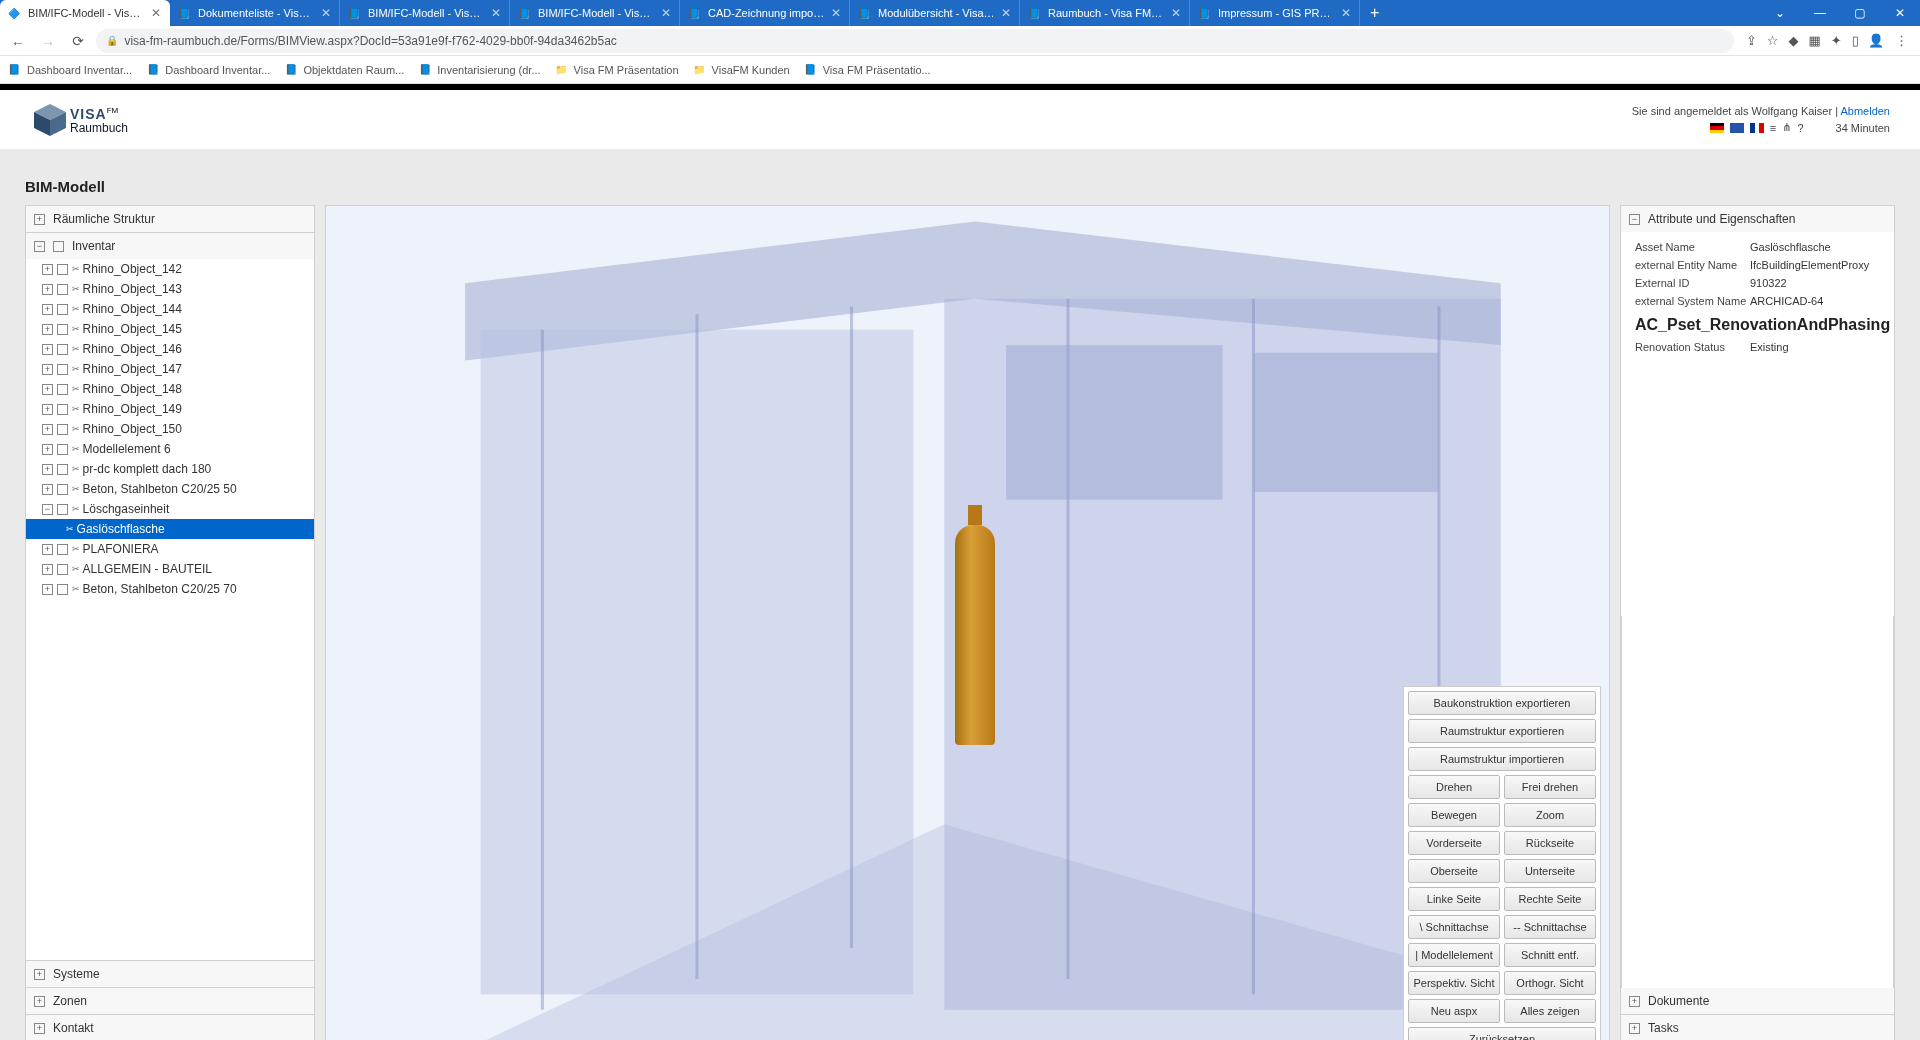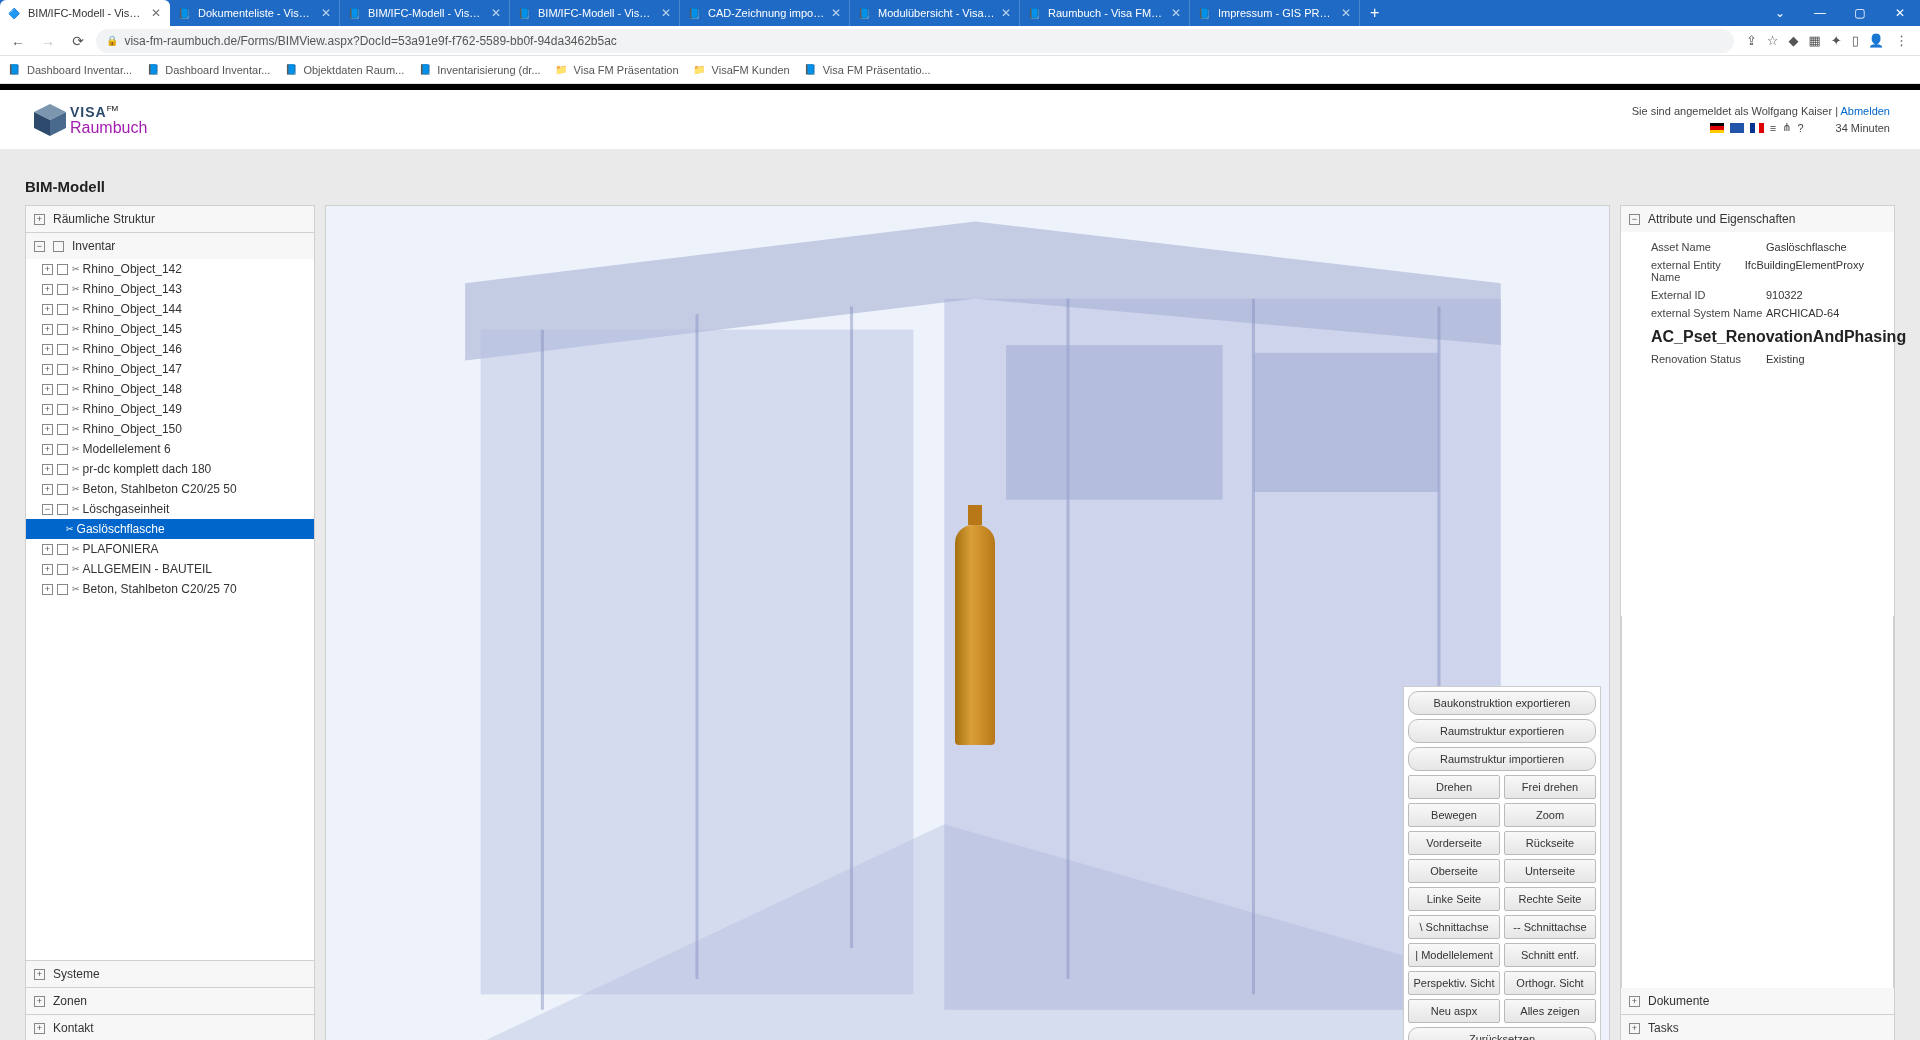--- a/index.html
+++ b/index.html
@@ -28,21 +28,21 @@
 
 .separator { height: 6px; background: #000; }
 
 
 .app-header { height: 60px; background: #fff; display: flex; align-items: center; padding: 0 30px; border-bottom: 1px solid #eaeaea; }
 .logo { display: flex; align-items: center; gap: 0; }
 .logo-cube { width: 40px; height: 40px; }
 .logo-text { display: flex; flex-direction: column; line-height: 1; }
 .logo-visa { font-size: 14px; font-weight: 700; color: #2d4a6d; letter-spacing: 1px; }
 .logo-fm { font-size: 8px; vertical-align: super; }
-.logo-sub { font-size: 16px; color: #a21caf; }
+.logo-sub { font-size: 12px; color: #0f172a; }
 .header-right { margin-left: auto; text-align: right; font-size: 11px; color: #444; }
 .header-right a { color: #0066cc; text-decoration: none; }
 .header-icons { display: flex; gap: 6px; margin-top: 4px; justify-content: flex-end; align-items: center; font-size: 11px; }
 .header-icons span { cursor: pointer; }
 .flag { width: 14px; height: 10px; display: inline-block; }
 
 
 .main { display: flex; height: calc(1040px - 26px - 30px - 28px - 6px - 60px - 18px); background: #eaeaea; padding: 0 25px 8px 25px; gap: 10px; }
 .page-title { font-size: 15px; font-weight: 700; padding: 28px 25px 10px 25px; background: #eaeaea; color: #222; }
 
@@ -65,28 +65,28 @@
 .viewport { width: 100%; height: 100%; background: linear-gradient(180deg, #e8f4fc 0%, #f0f6fb 100%); position: relative; }
 .bldg { position: absolute; inset: 0; }
 .cylinder { position: absolute; left: 49%; top: 37%; width: 40px; height: 220px; background: linear-gradient(90deg, #a67010 0%, #d9a038 40%, #b87818 100%); border-radius: 18px 18px 4px 4px; }
 .cyl-top { position: absolute; top: -20px; left: 50%; transform: translateX(-50%); width: 14px; height: 20px; background: #b87818; }
 
 
 .ctrl-panel { position: absolute; right: 8px; bottom: 8px; width: 198px; background: #fff; border: 1px solid #ccc; padding: 4px; }
 .ctrl-btn { background: linear-gradient(#f8f8f8,#e6e6e6); border: 1px solid #bbb; font-size: 11px; color: #333; padding: 5px 2px; text-align: center; cursor: pointer; border-radius: 2px; }
 .ctrl-row { display: flex; gap: 4px; margin-bottom: 4px; }
 .ctrl-row .ctrl-btn { flex: 1; }
-.ctrl-full { width: 100%; border-radius: 10px; }
+.ctrl-full { width: 100%; }
 
 
 .right-col { width: 275px; display: flex; flex-direction: column; gap: 0; }
 .panel { background: #fff; border: 1px solid #d0d0d0; }
 .panel-header { background: #f7f7f7; padding: 6px 8px; font-size: 12px; color: #333; display: flex; align-items: center; gap: 8px; cursor: pointer; border-top: 1px solid #d0d0d0; }
 .panel-header:first-child { border-top: none; }
-.panel-body { padding: 6px 16px; flex: 1; }
+.panel-body { padding: 6px 0; flex: 1; }
 .prop-row { display: flex; font-size: 11px; padding: 3px 14px; color: #333; }
 .prop-row .k { width: 115px; color: #444; }
 .prop-row .v { flex: 1; }
 .prop-group { font-size: 16px; font-weight: 700; padding: 6px 14px 4px 14px; color: #222; }
 .right-spacer { flex: 1; background: #fff; border-left: 1px solid #d0d0d0; border-right: 1px solid #d0d0d0; }
 
 ::-webkit-scrollbar { width: 14px; }
 ::-webkit-scrollbar-track { background: #f0f0f0; }
 ::-webkit-scrollbar-thumb { background: #c0c0c0; }
 ::-webkit-scrollbar-button { background: #e4e4e4; height: 14px; }
@@ -145,21 +145,21 @@
     <div class="win-btn close">✕</div>
   </div>
 </div>
 
 <div class="addr-bar">
   <div class="addr-btn">←</div>
   <div class="addr-btn" style="opacity:.4">→</div>
   <div class="addr-btn">⟳</div>
   <div class="url-box">
     <span class="lock">🔒</span>
-    <span>visa-fm-raumbuch.de/Forms/BIMView.aspx?DocId=53a91e9f-f762-5589-bb0f-94da3462b5ac</span>
+    <span>visa-fm-raumbuch.de/Forms/BIMView.aspx?DocId=53a91e9f-f762-4029-bb0f-94da3462b5ac</span>
   </div>
   <div class="addr-icons">
     <span>⇪</span>
     <span>☆</span>
     <span>◆</span>
     <span>▦</span>
     <span>✦</span>
     <span>▯</span>
     <span>👤</span>
     <span>⋮</span>

